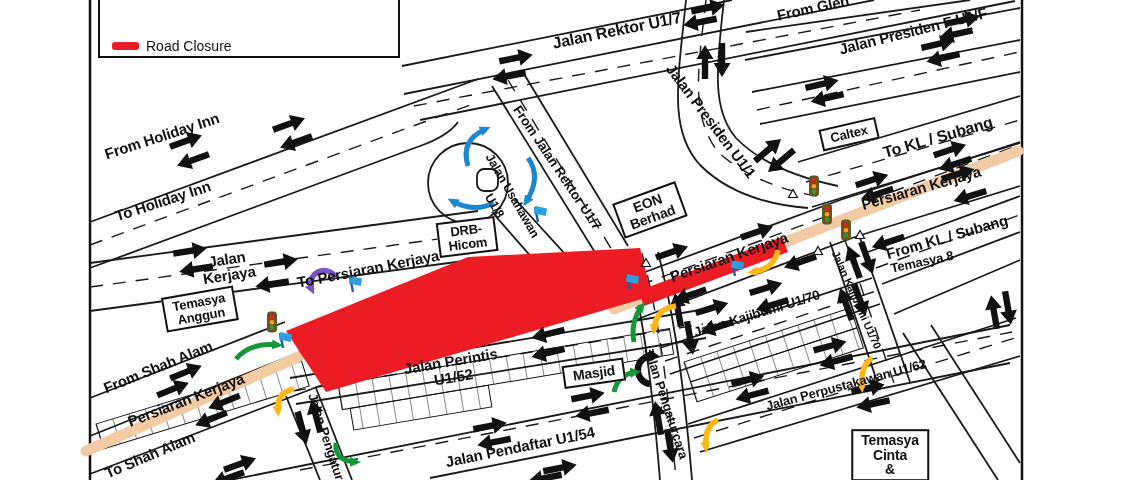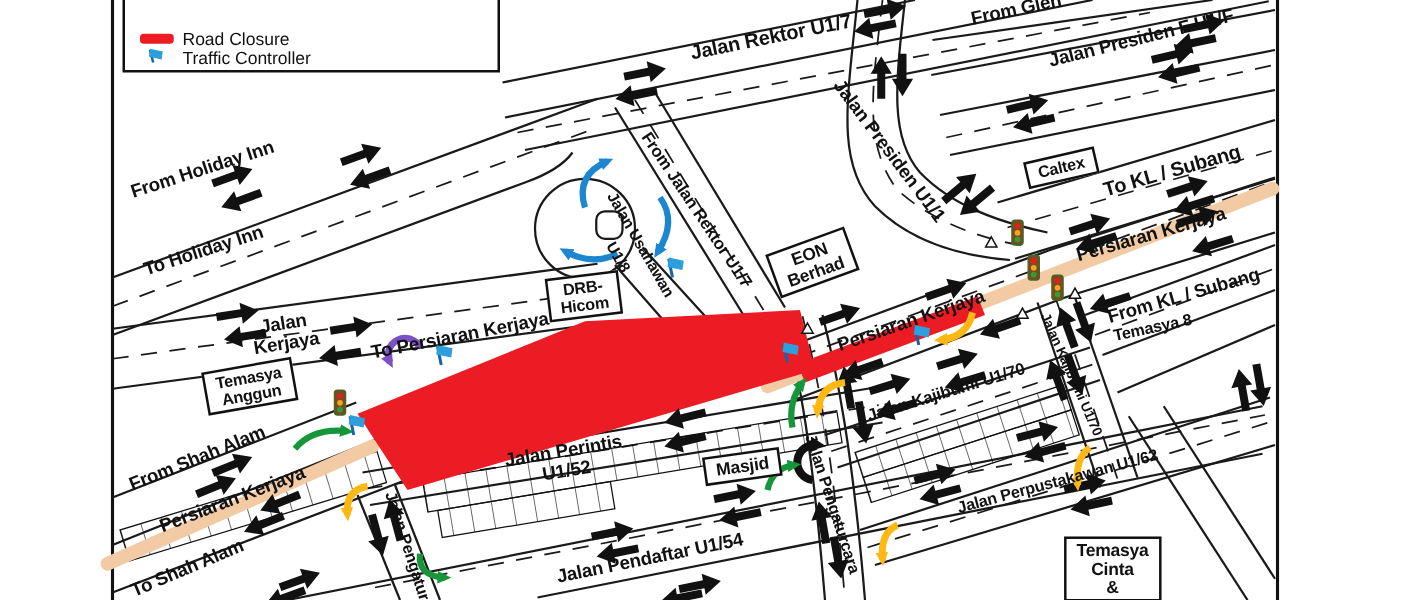--- a/index.html
+++ b/index.html
@@ -328,24 +328,15 @@
 <div class="lbl bx" style="left:594px;top:373px;font-size:14px;transform:translate(-50%,-50%) rotate(-8deg)">Masjid</div>
 <div class="lbl bx" style="left:890px;top:455px;font-size:14px;transform:translate(-50%,-50%)">Temasya
 Cinta
 &amp;</div>
 
 <div id="legend">
   <div class="lrow">
     <span class="sw" style="background:#EC1C24"></span>
     <span>Road Closure</span>
   </div>
-  <div class="lrow">
-    <svg width="27" height="15" viewBox="0 0 27 15">
-      <g transform="translate(8 1) scale(0.85)">
-            <path d="M0,1 L3,13" stroke="#1565a8" stroke-width="2.4"></path>
-            <path d="M0,0 L12,2.5 L11,10 L-1,7.5 Z" fill="#2d9fdc"></path>
-          </g>
-    </svg>
-    <span>Traffic Controller</span>
-  </div>
 </div>
 
 </div>
 
 </body></html>

